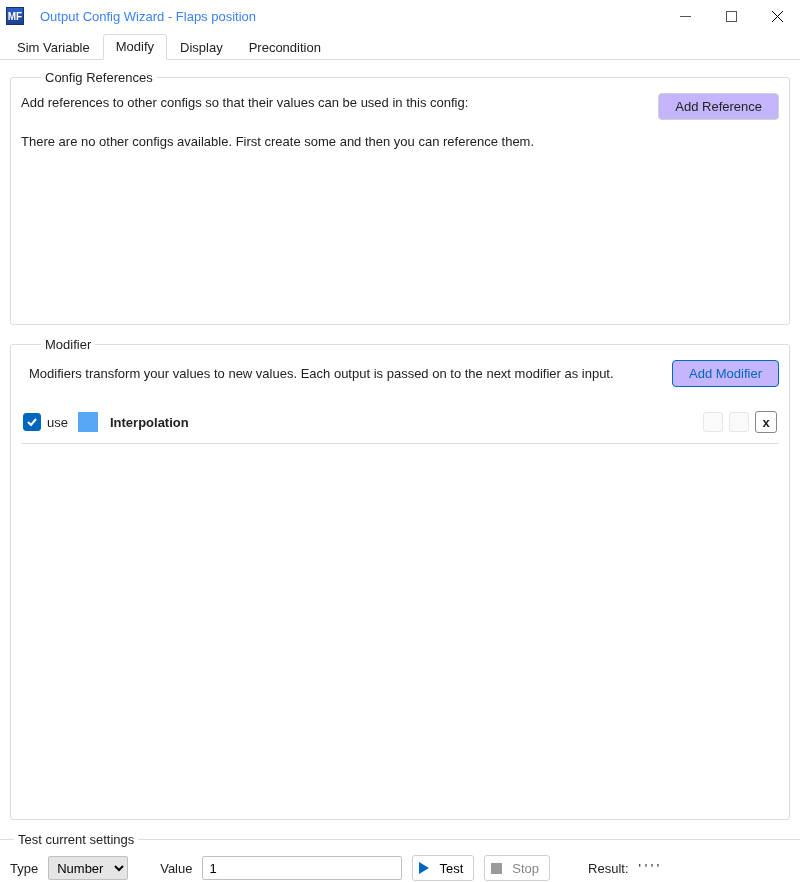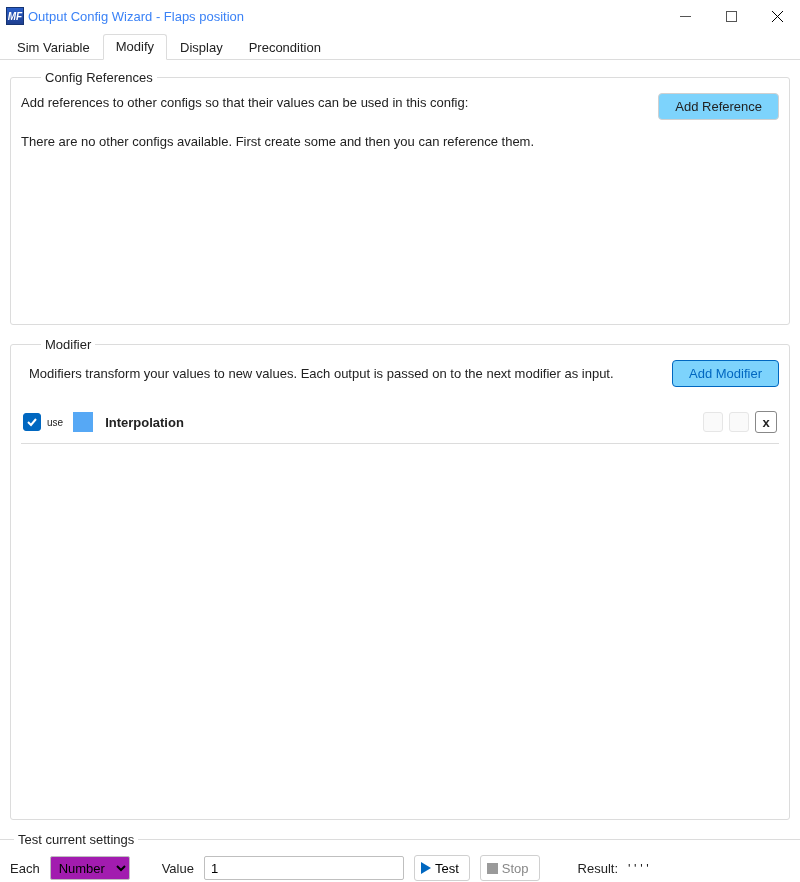--- a/index.html
+++ b/index.html
@@ -19,23 +19,23 @@
     height: 32px;
     display:flex;
     align-items:center;
     padding: 0 0 0 6px;
     background:#fff;
   }
   .app-icon {
     width:18px; height:18px;
     background: linear-gradient(#2a5ec8,#1e3f90);
     border:1px solid #153372;
-    margin-right:4px;
+    margin-right:16px;
     display:flex; align-items:center; justify-content:center;
-    color:#fff; font-weight:bold; font-size:10px; font-style:italic;
+    color:#fff; font-weight:bold; font-size:10px; 
     font-family: Arial, sans-serif;
   }
   .title-text { font-size:13px; color:#3b82f6; }
   .win-controls { margin-left:auto; display:flex; }
   .win-btn {
     width:46px; height:32px;
     display:flex; align-items:center; justify-content:center;
     color:#555;
   }
   .win-btn svg { width:11px; height:11px; stroke:#555; stroke-width:1; fill:none; }
@@ -95,21 +95,21 @@
     display:flex;
     align-items:flex-start;
   }
   .refs-help {
     flex:1;
     font-size:13px;
     color:#222;
     line-height:1.5;
   }
   .btn {
-    background:#7dd3fc;
+    background:#c4b5fd;
     border:1px solid #d0d0d0;
     border-radius:4px;
     padding: 5px 16px;
     font-size:13px;
     color:#222;
     font-family:inherit;
   }
   .btn.primary {
     border:1px solid #0067c0;
     color:#0067c0;
@@ -137,21 +137,21 @@
   }
   .cb-wrap {
     width:18px; height:18px;
     border:1px solid #0067c0;
     border-radius:3px;
     background:#0067c0;
     display:flex;align-items:center;justify-content:center;
     margin-right:6px;
   }
   .cb-wrap svg { width:12px; height:12px; stroke:#fff; stroke-width:2; fill:none; }
-  .use-label { font-size:10px; margin-right:10px; }
+  .use-label { font-size:13px; margin-right:10px; }
   .color-swatch {
     width:20px; height:20px;
     background:#56a8f5;
     margin-right:12px;
   }
   .mod-name { font-weight:bold; font-size:13px; }
   .mod-desc-box {
     border:4px solid #e03020;
     padding: 10px 22px;
     margin-left:30px;
@@ -199,37 +199,37 @@
     align-items:center;
     gap:10px;
   }
   .lbl { font-size:13px; }
   select.combo {
     font-family:inherit;
     font-size:13px;
     padding:2px 4px;
     border:1px solid #bfbfbf;
     border-radius:2px;
-    background:#a21caf;
+    background:#e5e5e5;
     height:24px;
     width:80px;
   }
   input.textin {
     font-family:inherit;
     font-size:13px;
     padding:2px 6px;
     border:1px solid #bfbfbf;
     border-radius:2px;
     height:24px;
     width:200px;
   }
   .icon-btn {
     display:flex;
     align-items:center;
-    gap:4px;
+    gap:10px;
     border:1px solid #d0d0d0;
     border-radius:3px;
     background:#fff;
     padding:3px 10px 3px 6px;
     font-size:13px;
     height:26px;
   }
   .icon-btn.disabled { color:#888; }
   .play-tri {
     width:0;height:0;
@@ -312,21 +312,21 @@
         <div class="del-btn">x</div>
       </div>
     </div>
   </fieldset>
 
 </div>
 
 <fieldset class="test-panel">
   <legend>Test current settings</legend>
   <div class="test-row">
-    <span class="lbl">Each</span>
+    <span class="lbl">Type</span>
     <select class="combo">
       <option>Number</option>
     </select>
     <span style="width:12px"></span>
     <span class="lbl">Value</span>
     <input class="textin" value="1" style="">
     <button class="icon-btn">
       <span class="play-tri"></span>
       <span>Test</span>
     </button>

